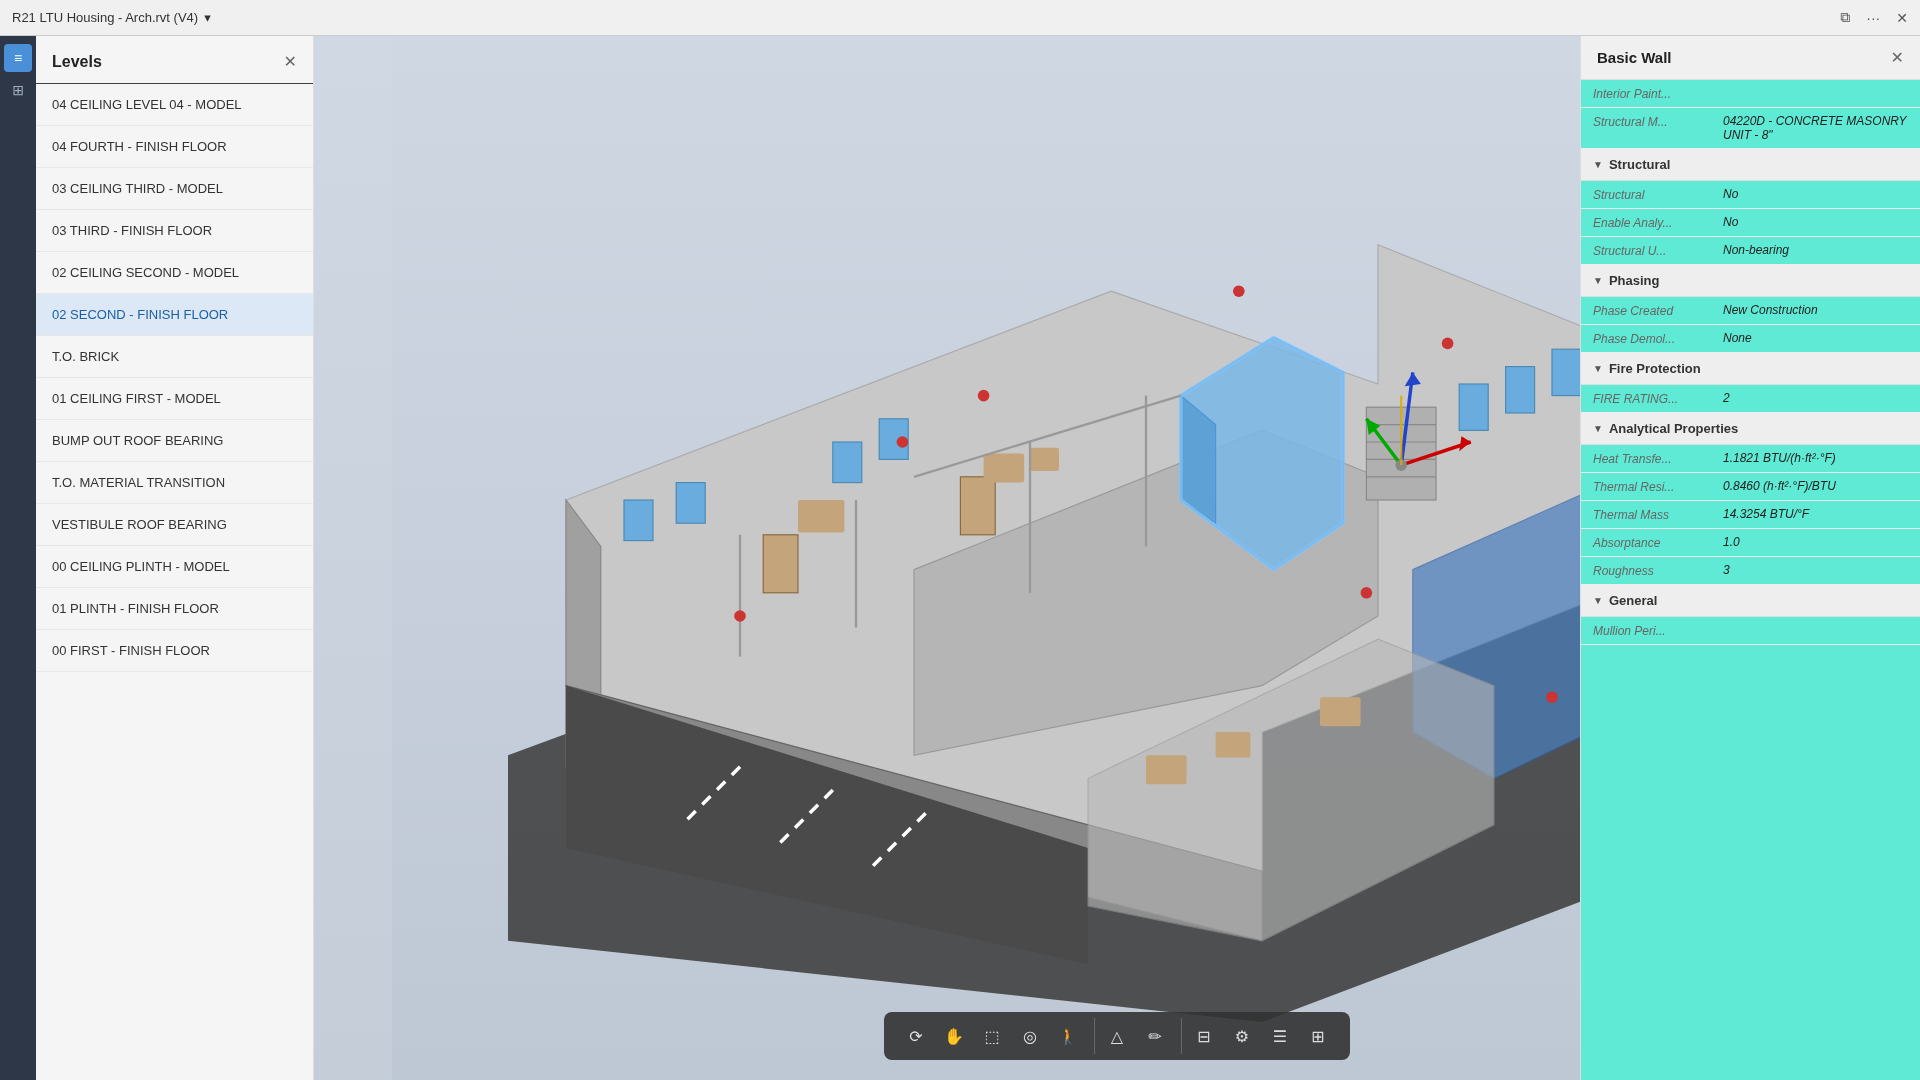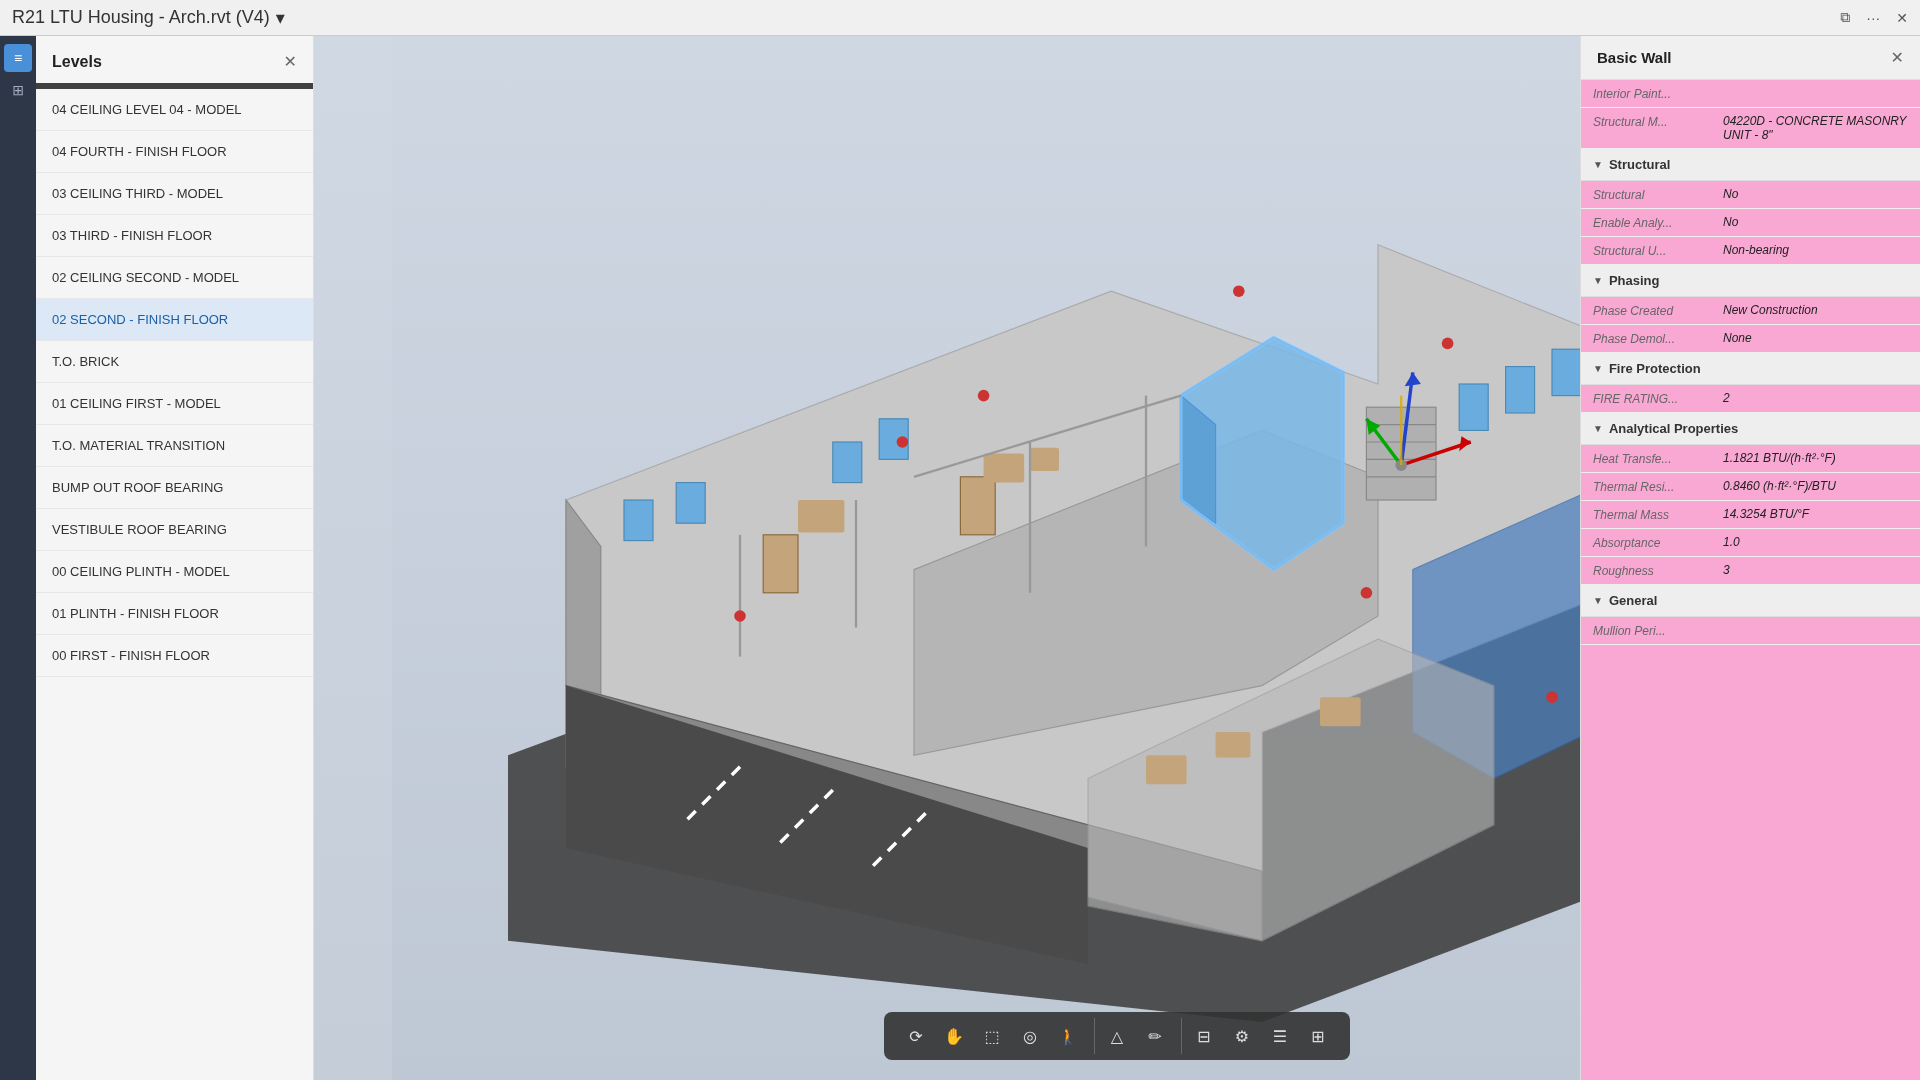--- a/index.html
+++ b/index.html
@@ -5,21 +5,21 @@
     * { box-sizing: border-box; margin: 0; padding: 0; }
     body { font-family: 'Segoe UI', Arial, sans-serif; background: #e8eaed; width: 1920px; height: 1080px; overflow: hidden; position: relative; }
 
     
     #titlebar {
       position: absolute; top: 0; left: 0; right: 0; height: 36px;
       background: #f0f0f0; border-bottom: 1px solid #ccc;
       display: flex; align-items: center; padding: 0 12px;
       z-index: 100;
     }
-    #titlebar .title { font-size: 18px; color: #333; display: flex; align-items: center; gap: 6px; }
+    #titlebar .title { font-size: 13px; color: #333; display: flex; align-items: center; gap: 6px; }
     #titlebar .window-controls { margin-left: auto; display: flex; gap: 16px; align-items: center; }
     #titlebar .window-controls span { font-size: 14px; cursor: pointer; color: #555; }
 
     
     #left-icons {
       position: absolute; top: 36px; left: 0; width: 36px; bottom: 0;
       background: #2d3748; display: flex; flex-direction: column; align-items: center;
       padding-top: 8px; gap: 4px; z-index: 90;
     }
     #left-icons .icon-btn {
@@ -29,21 +29,21 @@
     #left-icons .icon-btn.active { background: #4a90d9; color: white; }
 
     
     #levels-panel {
       position: absolute; top: 36px; left: 36px; width: 278px; bottom: 0;
       background: #f5f5f5; border-right: 1px solid #ddd; z-index: 80;
       display: flex; flex-direction: column;
     }
     #levels-header {
       display: flex; align-items: center; justify-content: space-between;
-      padding: 16px 16px 12px 16px; border-bottom: 6px solid #404040;
+      padding: 16px 16px 12px 16px; border-bottom: 1px solid #404040;
     }
     #levels-header h2 { font-size: 16px; font-weight: 600; color: #222; }
     #levels-header .close-btn { font-size: 16px; color: #666; cursor: pointer; }
     #levels-list { overflow-y: auto; flex: 1; }
     .level-item {
       padding: 13px 16px; font-size: 13px; color: #333; cursor: pointer;
       border-bottom: 1px solid #e8e8e8;
     }
     .level-item.active { background: #dce8f5; color: #1a5fa8; }
 
@@ -74,21 +74,21 @@
     .toolbar-group { display: flex; gap: 2px; align-items: center; padding: 0 4px; }
     .toolbar-group + .toolbar-group { border-left: 1px solid rgba(255,255,255,0.2); }
     .tb-btn {
       width: 36px; height: 36px; display: flex; align-items: center; justify-content: center;
       color: #ddd; font-size: 16px; cursor: pointer; border-radius: 4px;
     }
 
     
     #properties-panel {
       position: absolute; top: 36px; right: 0; width: 340px; bottom: 0;
-      background: #f9a8d4; border-left: 1px solid #ddd; z-index: 80;
+      background: #5eead4; border-left: 1px solid #ddd; z-index: 80;
       display: flex; flex-direction: column; overflow: hidden;
     }
     #props-header {
       display: flex; align-items: center; justify-content: space-between;
       padding: 12px 16px; border-bottom: 1px solid #ddd; background: #f0f0f0;
     }
     #props-header h3 { font-size: 15px; font-weight: 600; color: #222; }
     #props-header .close-btn { font-size: 16px; color: #666; cursor: pointer; }
     #props-content { overflow-y: auto; flex: 1; }
 
@@ -156,22 +156,22 @@
   </div>
   <div id="levels-list">
   <div class="level-item">04 CEILING LEVEL 04 - MODEL</div>
       <div class="level-item">04 FOURTH - FINISH FLOOR</div>
       <div class="level-item">03 CEILING THIRD - MODEL</div>
       <div class="level-item">03 THIRD - FINISH FLOOR</div>
       <div class="level-item">02 CEILING SECOND - MODEL</div>
       <div class="level-item active">02 SECOND - FINISH FLOOR</div>
       <div class="level-item">T.O. BRICK</div>
       <div class="level-item">01 CEILING FIRST - MODEL</div>
+      <div class="level-item">BUMP OUT ROOF BEARING</div>
       <div class="level-item">T.O. MATERIAL TRANSITION</div>
-      <div class="level-item">BUMP OUT ROOF BEARING</div>
       <div class="level-item">VESTIBULE ROOF BEARING</div>
       <div class="level-item">00 CEILING PLINTH - MODEL</div>
       <div class="level-item">01 PLINTH - FINISH FLOOR</div>
       <div class="level-item">00 FIRST - FINISH FLOOR</div>
     </div>
 </div>
 
 <div id="viewport">
   
   <svg id="svg-building" viewBox="0 0 1250 900" xmlns="http://www.w3.org/2000/svg">

